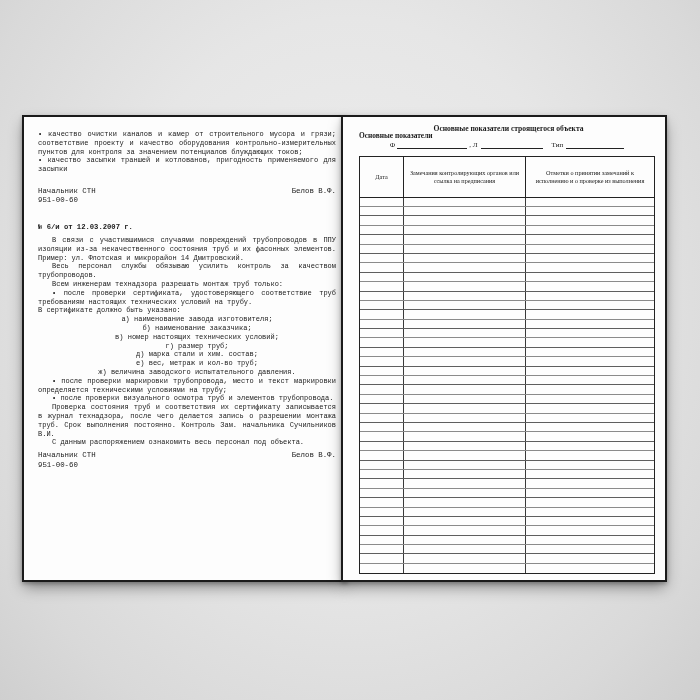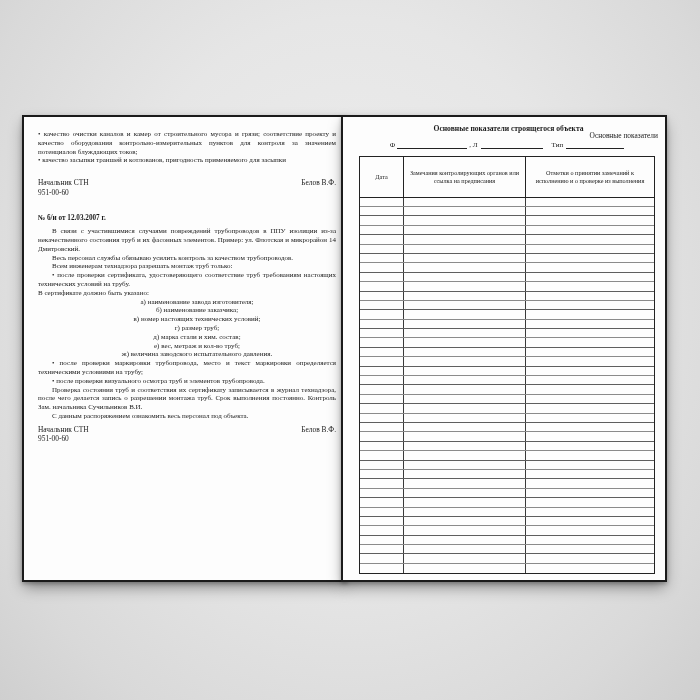--- a/index.html
+++ b/index.html
@@ -3,42 +3,42 @@
 <meta charset="utf-8">
 <style>
   html,body{margin:0;padding:0;}
   body{width:700px;height:700px;overflow:hidden;
        font-family:"Liberation Serif","DejaVu Serif",serif;color:#1a1a1a;}
   .stage{position:relative;width:700px;height:700px;
          background:radial-gradient(ellipse at 50% 42%, #eeeeee 0%, #e6e6e6 48%, #d9d9d9 82%, #cfcfcf 100%);}
   .page{position:absolute;top:115px;height:467px;box-sizing:border-box;
         background:#fdfdfd;border:2px solid #1b1b1b;
         box-shadow:0 7px 14px -2px rgba(0,0,0,.40), 0 2px 4px rgba(0,0,0,.25);}
-  .page-left{left:22px;width:326px;padding:11px 10px 0 14px;}
+  .page-left{left:22px;width:326px;padding:11px 10px 0 14px;font-family:Liberation Mono, monospace;}
   .page-right{left:341px;width:326px;padding:8px 7px 0 16px;}
 
   
   .body-text{font-size:7px;line-height:8.8px;}
   .para{margin:0;text-align:center;}
   .para-justify{text-align:justify;}
   .para-indent{text-indent:14px;text-align:justify;}
   .para-bullet{text-indent:14px;text-align:justify;}
   .para-flush{text-align:justify;}
   .para-list{margin-left:20px;}
   .intro-block{margin-top:2px;}
   .sig-block{margin-top:13px;font-size:7.4px;line-height:9.5px;}
   .sig-row{display:flex;justify-content:space-between;}
   .doc-title{margin-top:46px;text-align:center;font-weight:bold;font-size:8px;line-height:11px;}
   .order-no{margin-top:17px;font-weight:bold;font-size:7.2px;line-height:9px;}
   .order-body{margin-top:4px;}
   .sig-bottom{margin-top:4px;}
 
   
   .obs-title{text-align:center;font-weight:bold;font-size:7.6px;line-height:7.4px;}
-  .obs-subtitle{text-align:right;font-weight:normal;font-size:7.4px;line-height:7.2px;}
+  .obs-subtitle{text-align:left;font-weight:bold;font-size:7.4px;line-height:7.2px;}
   .form-line{margin-top:1px;display:flex;justify-content:center;align-items:flex-end;
              font-size:7px;line-height:8px;}
   .blank{display:inline-block;border-bottom:1px solid #222;height:7px;}
   .blank-1{width:70px;margin:0 2px;}
   .blank-2{width:62px;margin:0 3px;}
   .blank-3{width:58px;margin:0 3px;}
   .form-gap{width:6px;}
 
   .obs-table{margin-top:7px;margin-right:3px;border:1px solid #232323;}
   .t-head{display:grid;grid-template-columns:44px 122px 1fr;border-bottom:1px solid #232323;}

